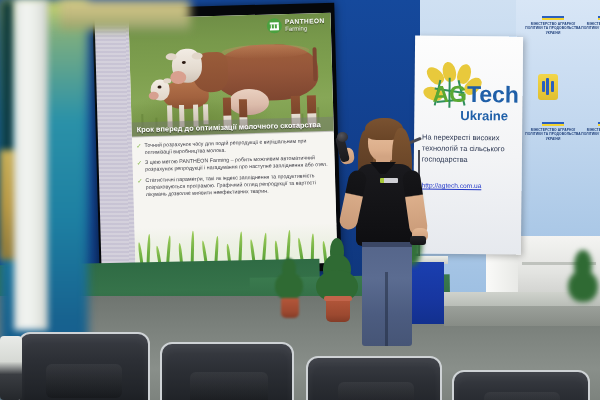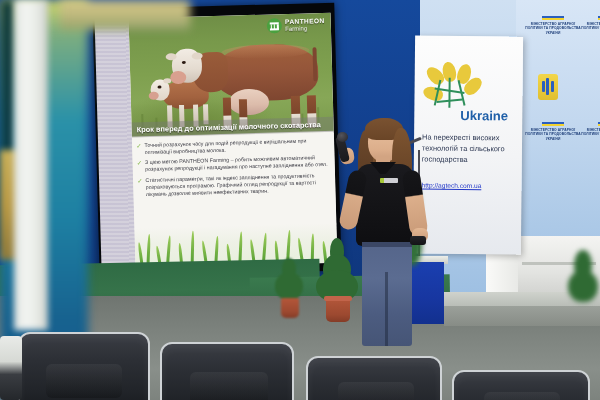--- a/index.html
+++ b/index.html
@@ -378,20 +378,23 @@
       <div class="petal" style="left:2px;top:4px;transform:rotate(-45deg);"></div>
       <div class="petal" style="left:16px;top:0px;transform:rotate(-12deg);"></div>
       <div class="petal" style="left:31px;top:2px;transform:rotate(16deg);"></div>
       <div class="petal" style="left:40px;top:14px;transform:rotate(46deg);"></div>
       <div class="petal" style="left:0px;top:22px;transform:rotate(-74deg);"></div>
       <div class="stem" style="left:10px;top:18px;width:2px;height:26px;transform:rotate(12deg);"></div>
       <div class="stem" style="left:22px;top:16px;width:2px;height:30px;"></div>
       <div class="stem" style="left:34px;top:18px;width:2px;height:26px;transform:rotate(-14deg);"></div>
       <div class="stem" style="left:8px;top:28px;width:30px;height:2px;transform:rotate(8deg);"></div>
       <div class="stem" style="left:10px;top:38px;width:26px;height:2px;transform:rotate(-6deg);"></div>
+    </div>
+    <div class="abs" id="ag-wordmark">
+      <span class="ag-green">AG</span><span class="ag-blue">Tech</span>
     </div>
     <div class="abs" id="ag-ukraine">Ukraine</div>
     <div class="abs" id="ag-slogan">На перехресті високих технологій та сільського господарства</div>
     <div class="abs" id="ag-url">http://agtech.com.ua</div>
   </div>
 
   <div class="abs" id="screen-wrap">
     <div class="abs" id="screen-frame"></div>
     <div class="abs" id="screen-edge"></div>
 

